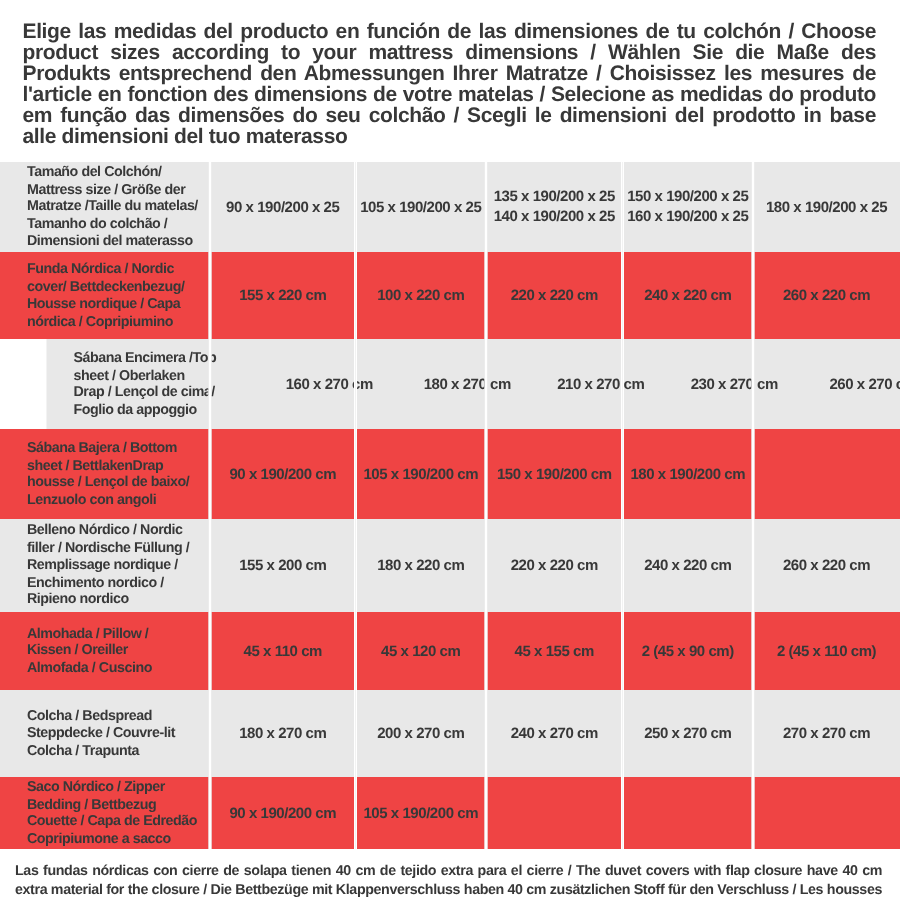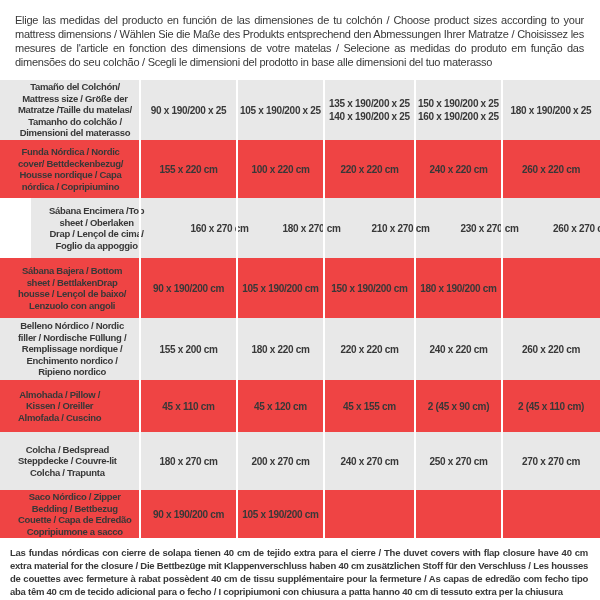--- a/index.html
+++ b/index.html
@@ -11,22 +11,22 @@
   }
   .page {
     position: relative;
     width: 600px;
     height: 600px;
     overflow: hidden;
     background: #ffffff;
   }
   .intro {
     margin: 13px 16px 0 15px;
-    font-size: 11px;
-    font-weight: normal;
+    font-size: 14px;
+    font-weight: bold;
     line-height: 14px;
     letter-spacing: -0.25px;
     text-align: justify;
     color: #383838;
   }
   .size-table {
     position: relative;
     margin-top: 11px;
     width: 600px;
   }
@@ -35,21 +35,20 @@
     grid-template-columns: 140px 97px 87px 91px 87px 98px;
     background: #ef4444;
   }
   .trow.shade { background: #e8e8e8; }
   .cell {
     display: flex;
     align-items: center;
     font-weight: bold;
     white-space: pre-line;
     color: #383838;
-    text-align: center;
   }
   .cell.lbl {
     padding-left: 18px;
     font-size: 9.5px;
     line-height: 11.5px;
     letter-spacing: -0.3px;
     justify-content: flex-start;
   }
   .cell.val {
     justify-content: center;

